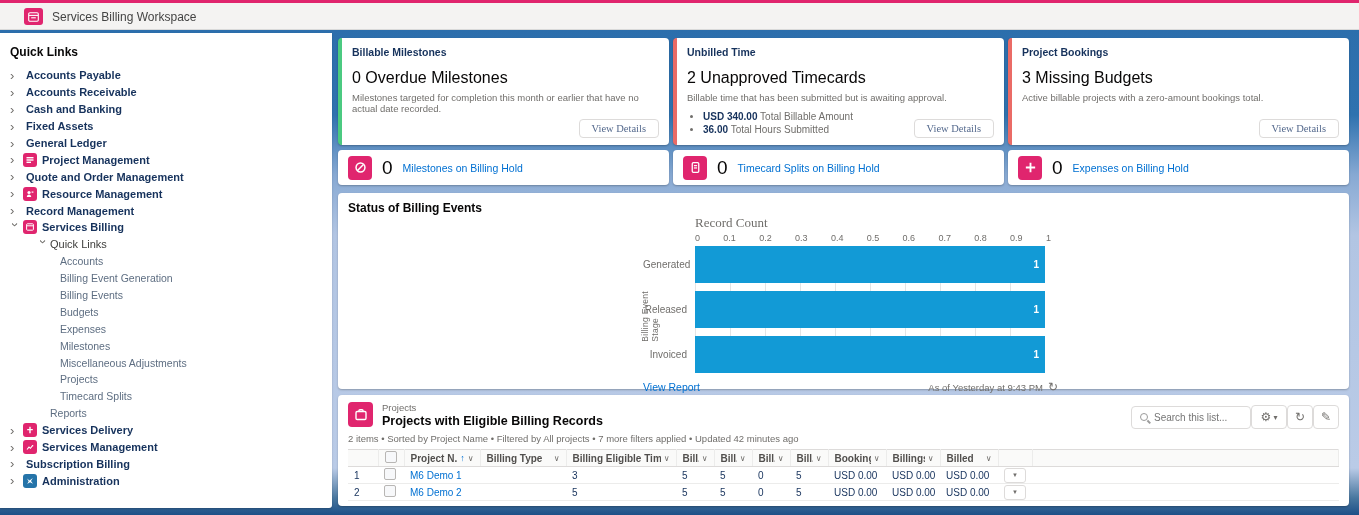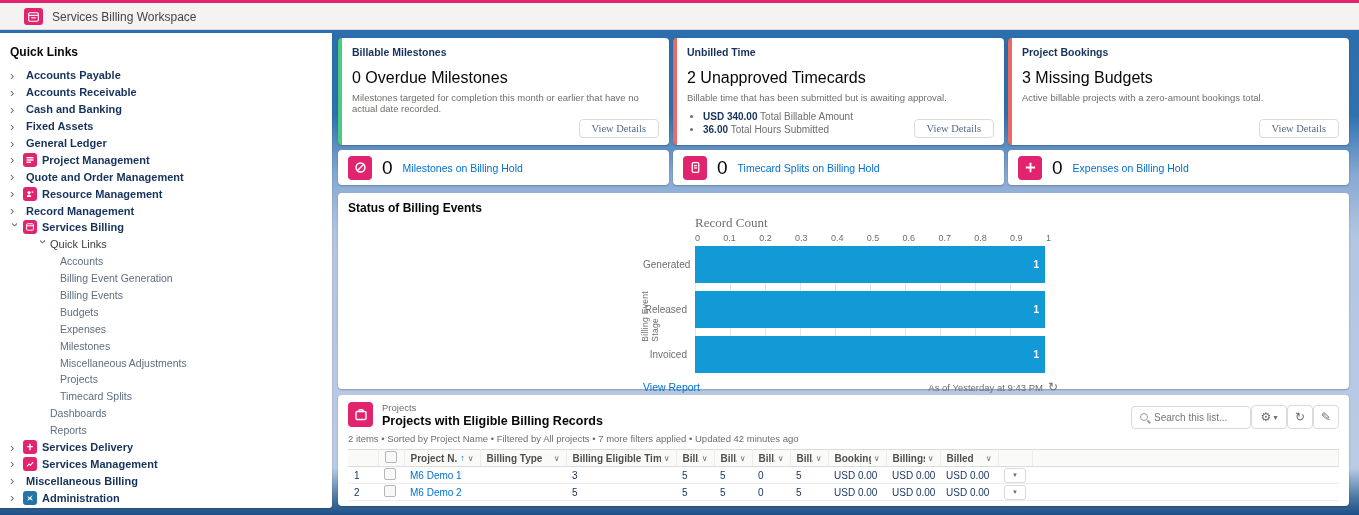--- a/index.html
+++ b/index.html
@@ -197,23 +197,20 @@
   <div class="nav-item lvl2">
       <span class="lbl">Miscellaneous Adjustments</span>
     </div>
   <div class="nav-item lvl2">
       <span class="lbl">Projects</span>
     </div>
   <div class="nav-item lvl2">
       <span class="lbl">Timecard Splits</span>
     </div>
   <div class="nav-item lvl1b">
-      <span class="lbl">Dashboards</span>
-    </div>
-  <div class="nav-item lvl1b">
       <span class="lbl">Reports</span>
     </div>
   <div class="nav-item lvl0">
       <span class="chev">›</span>
       <span class="mini-icon">
         <svg width="8" height="8" viewBox="0 0 8 8">
           <path d="M3.3 0.8h1.4v2.1h2.1v1.4H4.7v2.9H3.3V4.3H1.2V2.9h2.1z" fill="#fff"></path>
         </svg>
       </span>
       <span class="lbl">Services Delivery</span>
@@ -223,21 +220,21 @@
       <span class="mini-icon">
         <svg width="8" height="8" viewBox="0 0 8 8">
           <path d="M1 6.5l2-2.4 1.4 1.2 2.4-3" fill="none" stroke="#fff" stroke-width="1.1"></path>
           <path d="M5.6 2h1.6v1.6z" fill="#fff"></path>
         </svg>
       </span>
       <span class="lbl">Services Management</span>
     </div>
   <div class="nav-item lvl0">
       <span class="chev">›</span>
-      <span class="lbl aftchev">Miscellaneous Billing</span>
+      <span class="lbl aftchev">Subscription Billing</span>
     </div>
   <div class="nav-item lvl0">
       <span class="chev">›</span>
       <span class="mini-icon blue">
         <svg width="8" height="8" viewBox="0 0 8 8">
           <path d="M1 1.5l2.5 2L6.8 1 5 4l2 2.8-3-1.6L1.2 7l1.5-2.8z" fill="#fff"></path>
         </svg>
       </span>
       <span class="lbl">Administration</span>
     </div>

